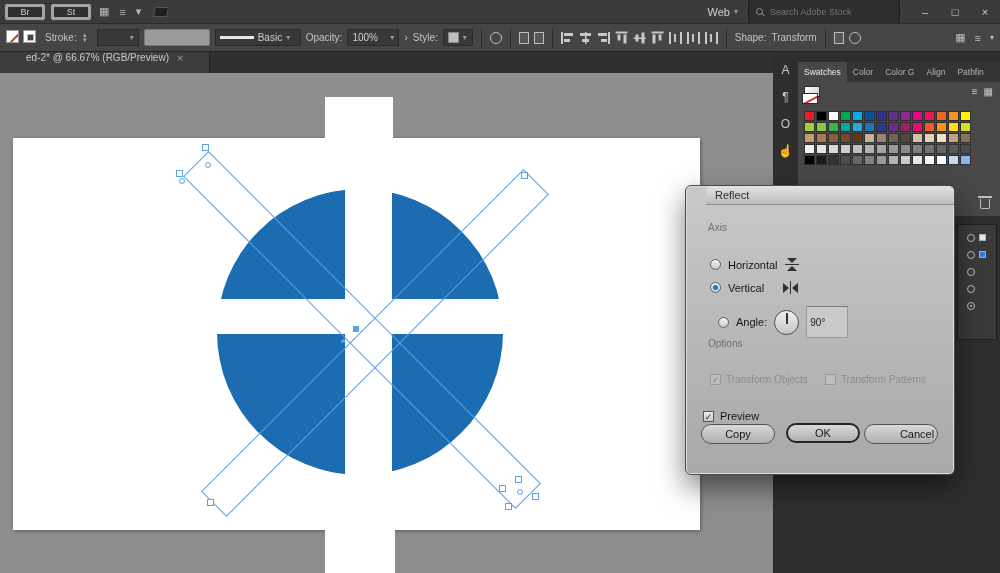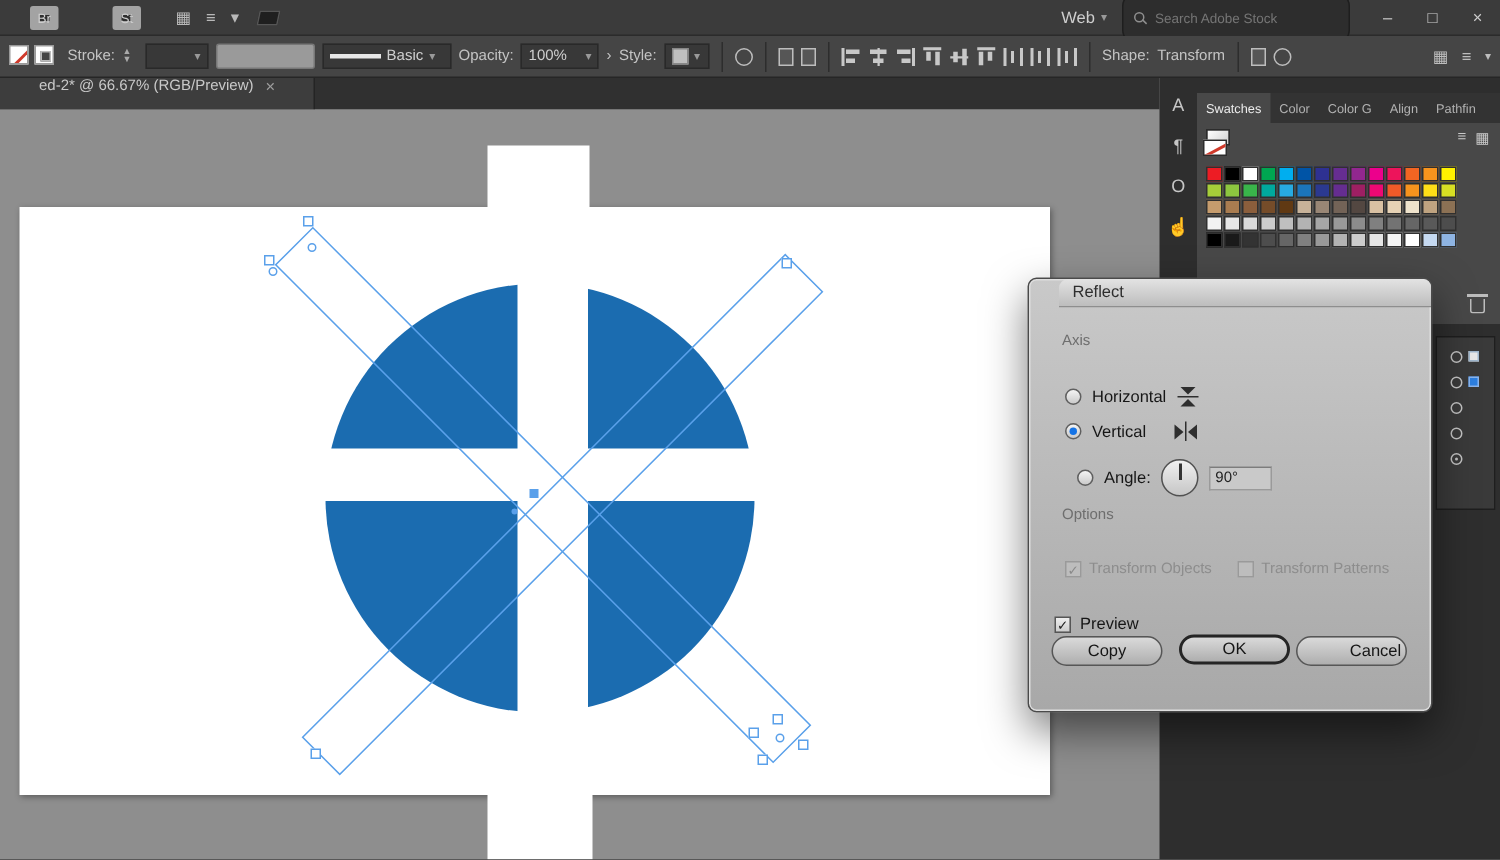--- a/index.html
+++ b/index.html
@@ -3,21 +3,21 @@
 <meta charset="utf-8">
 <style>
   html,body{margin:0;padding:0;background:#222;}
   *{box-sizing:border-box;font-family:"Liberation Sans",sans-serif;}
   .app{position:relative;width:1000px;height:573px;background:#8e8e8e;overflow:hidden;user-select:none;}
 
   
   .menubar{position:absolute;left:0;top:0;width:1000px;height:24px;background:#3b3b3b;display:flex;align-items:center;color:#d9d9d9;font-size:11px;padding-left:2px;border-bottom:1px solid #2b2b2b;}
   .menus{display:flex;}
   .menu-item{padding:0 9px;line-height:23px;cursor:default;}
-  .badge{width:19px;height:16px;border:6px solid #a3a3a3;border-radius:2px;background:#2f2f2f;color:#cfcfcf;font-size:9px;display:flex;align-items:center;justify-content:center;margin:0 18px;}
+  .badge{width:40px;height:16px;border:3px solid #a3a3a3;border-radius:2px;background:#2f2f2f;color:#cfcfcf;font-size:9px;display:flex;align-items:center;justify-content:center;margin:0 3px;}
   .mbic{color:#b9b9b9;font-size:11px;margin:0 5px;}
   .mb-share{width:14px;height:10px;background:#1f1f1f;border:1px solid #555;margin:0 8px;transform:skewX(-12deg);}
   .ws{display:flex;align-items:center;gap:4px;margin-left:auto;color:#cfcfcf;}
   .search{width:152px;height:16px;background:#2d2d2d;border:1px solid #1e1e1e;border-radius:9px;display:flex;align-items:center;gap:5px;padding:16px 7px;margin:0 10px;}
   .search input{background:transparent;border:none;outline:none;color:#9a9a9a;font-size:9px;width:120px;}
   .mag{width:7px;height:7px;border:1px solid #8f8f8f;border-radius:50%;position:relative;flex:none;}
   .mag::after{content:'';position:absolute;width:4px;height:1px;background:#8f8f8f;right:-3px;bottom:-1px;transform:rotate(45deg);}
   .winbtns{display:flex;height:24px;}
   .winbtn{width:30px;text-align:center;line-height:24px;color:#cfcfcf;font-size:11px;}
 
@@ -113,21 +113,21 @@
   .axicon{display:flex;flex-direction:column;align-items:center;gap:1px;}
   .trid{width:0;height:0;border-left:5px solid transparent;border-right:5px solid transparent;border-top:5px solid #2e2e2e;}
   .triu{width:0;height:0;border-left:5px solid transparent;border-right:5px solid transparent;border-bottom:5px solid #2e2e2e;}
   .hline{width:14px;height:1px;background:#2e2e2e;}
   .vaxicon{display:flex;align-items:center;gap:1px;}
   .trir{width:0;height:0;border-top:5px solid transparent;border-bottom:5px solid transparent;border-left:6px solid #2e2e2e;}
   .tril{width:0;height:0;border-top:5px solid transparent;border-bottom:5px solid transparent;border-right:6px solid #2e2e2e;}
   .vline{width:1px;height:13px;background:#2e2e2e;}
   .dial{width:25px;height:25px;border-radius:50%;border:1px solid #515151;background:linear-gradient(#f0f0f0,#c6c6c6);position:relative;flex:none;}
   .dial::after{content:'';position:absolute;left:11px;top:2px;width:2px;height:11px;background:#333;}
-  .anglefield{width:42px;height:16px;background:#c9c9c9;border:1px solid #9a9a9a;border-top-color:#7c7c7c;font-size:10px;color:#222;padding:0 3px;outline:none;}
+  .anglefield{width:42px;height:32px;background:#c9c9c9;border:1px solid #9a9a9a;border-top-color:#7c7c7c;font-size:10px;color:#222;padding:0 3px;outline:none;}
   .cb{width:11px;height:11px;border:1px solid #565656;background:linear-gradient(#eee,#ccc);font-size:9px;line-height:10px;text-align:center;color:#222;flex:none;}
   .cb.dis{border-color:#9a9a9a;background:#bdbdbd;color:#8a8a8a;}
   .dlabel-dis{color:#8d8d8d;font-size:10px;}
   .dbtn{position:absolute;width:74px;height:20px;border-radius:11px;background:linear-gradient(#dadada,#aeaeae);border:1px solid #565656;font-size:11px;color:#161616;display:flex;align-items:center;justify-content:center;}
   .dbtn.default{border:2px solid #252525;}
 </style>
 </head>
 <body>
 
 <div class="app">

